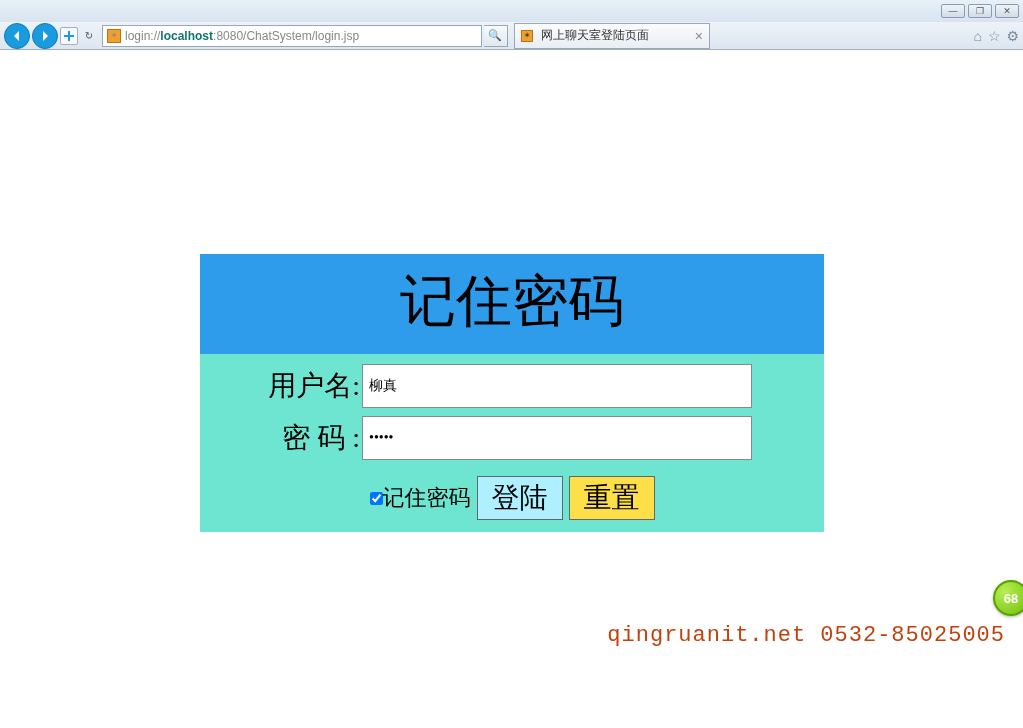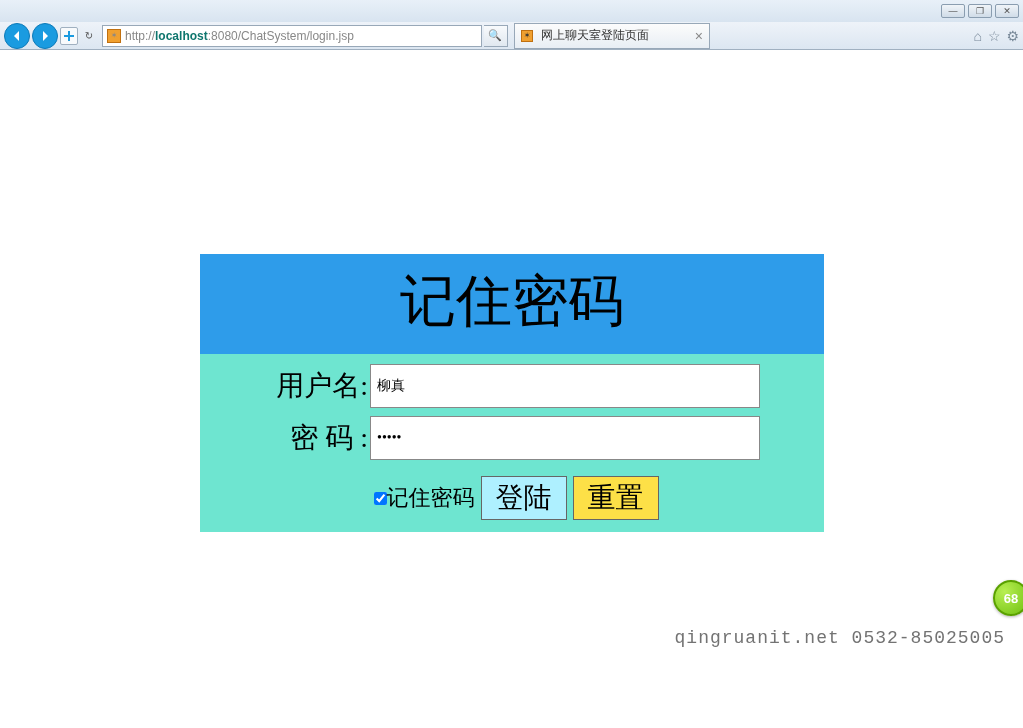--- a/index.html
+++ b/index.html
@@ -146,21 +146,21 @@
     .login-title {
       background: #2e9cea;
       text-align: center;
       font-family: "SimSun", serif;
       font-size: 56px;
       padding: 10px 0 14px 0;
       color: #000;
     }
     .login-form {
       background: #6ee5d0;
-      padding: 10px 0 12px 8px;
+      padding: 10px 0 12px 0;
     }
     .form-row {
       display: flex;
       align-items: center;
       margin-bottom: 8px;
     }
     .form-label {
       width: 162px;
       text-align: right;
       font-family: "SimSun", serif;
@@ -197,23 +197,23 @@
       border: 1px solid #666;
       cursor: pointer;
     }
     .btn-login { background: #aef0ff; }
     .btn-reset { background: #fde047; text-align: right; }
     
     .watermark {
       position: absolute;
       right: 18px;
       bottom: 80px;
-      color: #737373;
+      color: #c2410c;
       font-family: "Courier New", monospace;
-      font-size: 18px;
+      font-size: 22px;
       letter-spacing: 1px;
       margin-top: 16px;
     }
     
     .float-badge {
       position: absolute;
       right: -6px;
       top: 530px;
       width: 36px;
       height: 36px;
@@ -252,21 +252,21 @@
   <div class="small-nav-btn">
     <svg width="10" height="10" viewBox="0 0 10 10">
         <path d="M4 0h2v4h4v2H6v4H4V6H0V4h4z" fill="#1a9be0"></path>
       </svg>
   </div>
   <div class="small-nav-btn" style="border:none;background:none;">
     <span>↻</span>
   </div>
   <div class="url-bar">
     <span class="url-favicon">✶</span>
-    <span>http://</span>
+    <span>login://</span>
       <span class="host">localhost</span>
       <span>:8080/ChatSystem/login.jsp</span>
   </div>
   <div class="search-btn-area">
     <span style="font-size:11px;">🔍</span>
   </div>
   <div class="tab">
     <span class="url-favicon" style="width:12px;height:12px;">✶</span>
     <span>网上聊天室登陆页面</span>
     <span class="tab-close">×</span>

